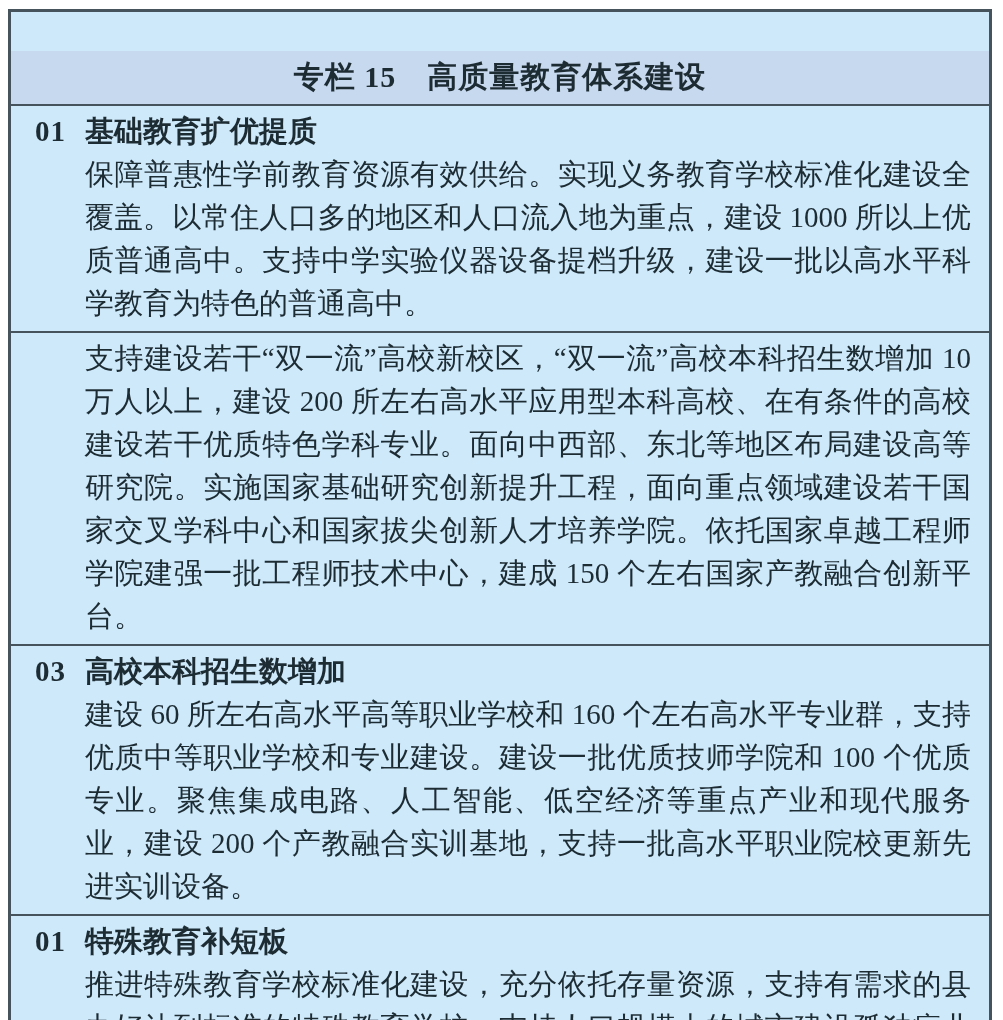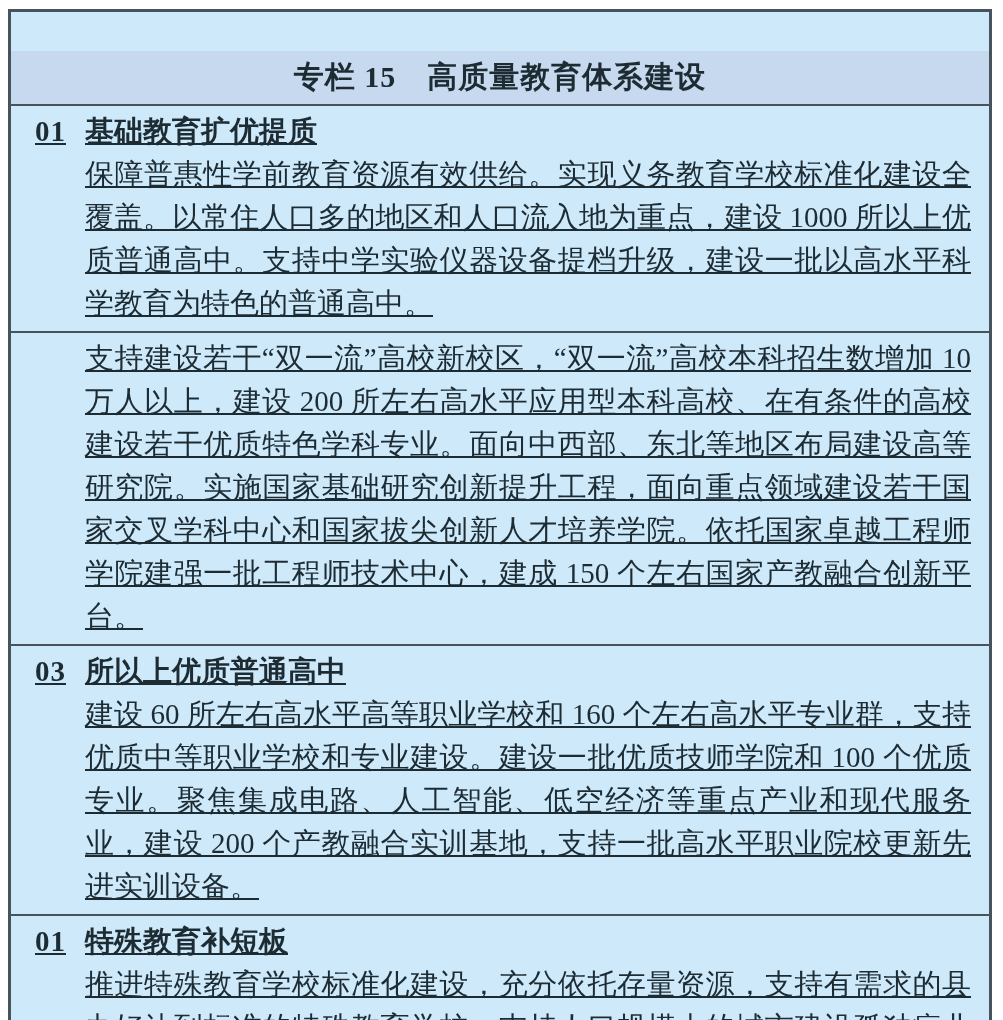--- a/index.html
+++ b/index.html
@@ -31,21 +31,20 @@
     margin-top: 39px;
   }
   .panel-title {
     font-size: 30px;
     font-weight: bold;
     letter-spacing: 1px;
     line-height: 36px;
   }
   .section {
     padding: 4px 18px 6px 24px;
-    text-decoration: underline;
   }
   .section + .section {
     border-top: 2px solid var(--border, #46535c);
   }
   .sec-head-row {
     display: flex;
     align-items: baseline;
     line-height: 43px;
   }
   .sec-num {
@@ -83,21 +82,21 @@
     <p class="sec-body">保障普惠性学前教育资源有效供给。实现义务教育学校标准化建设全覆盖。以常住人口多的地区和人口流入地为重点，建设 1000 所以上优质普通高中。支持中学实验仪器设备提档升级，建设一批以高水平科学教育为特色的普通高中。</p>
   </div>
 
   <div class="section">
     <p class="sec-body">支持建设若干“双一流”高校新校区，“双一流”高校本科招生数增加 10 万人以上，建设 200 所左右高水平应用型本科高校、在有条件的高校建设若干优质特色学科专业。面向中西部、东北等地区布局建设高等研究院。实施国家基础研究创新提升工程，面向重点领域建设若干国家交叉学科中心和国家拔尖创新人才培养学院。依托国家卓越工程师学院建强一批工程师技术中心，建成 150 个左右国家产教融合创新平台。</p>
   </div>
 
   <div class="section">
     <div class="sec-head-row">
       <span class="sec-num">03</span>
-      <span class="sec-heading">所以上优质普通高中</span>
+      <span class="sec-heading">高校本科招生数增加</span>
     </div>
     <p class="sec-body">建设 60 所左右高水平高等职业学校和 160 个左右高水平专业群，支持优质中等职业学校和专业建设。建设一批优质技师学院和 100 个优质专业。聚焦集成电路、人工智能、低空经济等重点产业和现代服务业，建设 200 个产教融合实训基地，支持一批高水平职业院校更新先进实训设备。</p>
   </div>
 
   <div class="section">
     <div class="sec-head-row">
       <span class="sec-num">01</span>
       <span class="sec-heading">特殊教育补短板</span>
     </div>
     <p class="sec-body">推进特殊教育学校标准化建设，充分依托存量资源，支持有需求的县办好达到标准的特殊教育学校，支持人口规模大的城市建设孤独症儿童特殊教育学校，鼓励康教融合。将特殊教育纳入师范类学生必修课程。</p>

